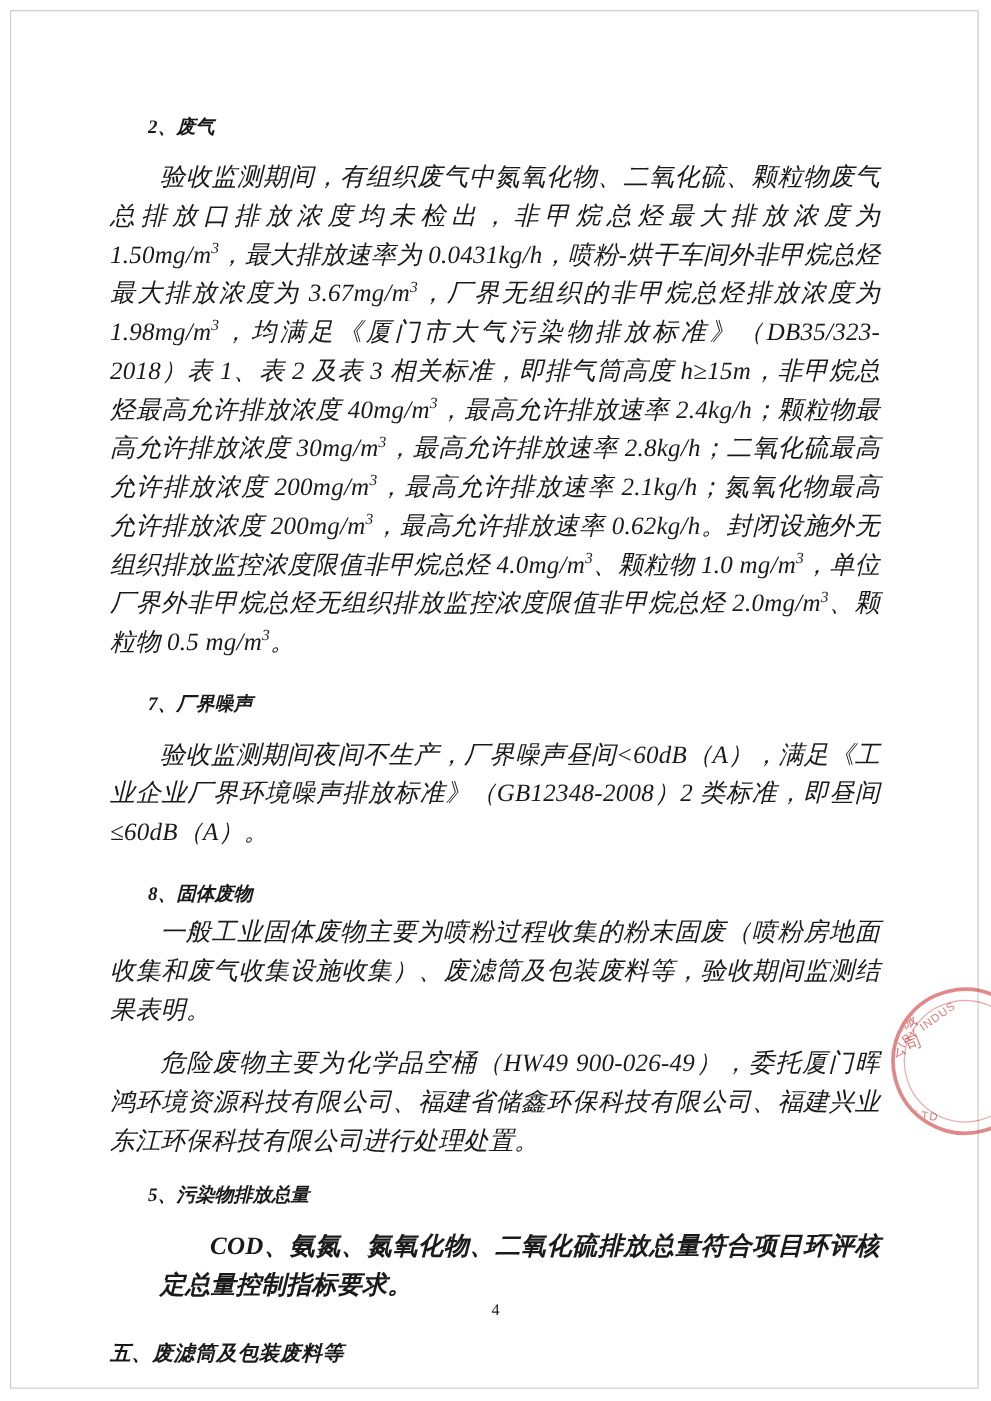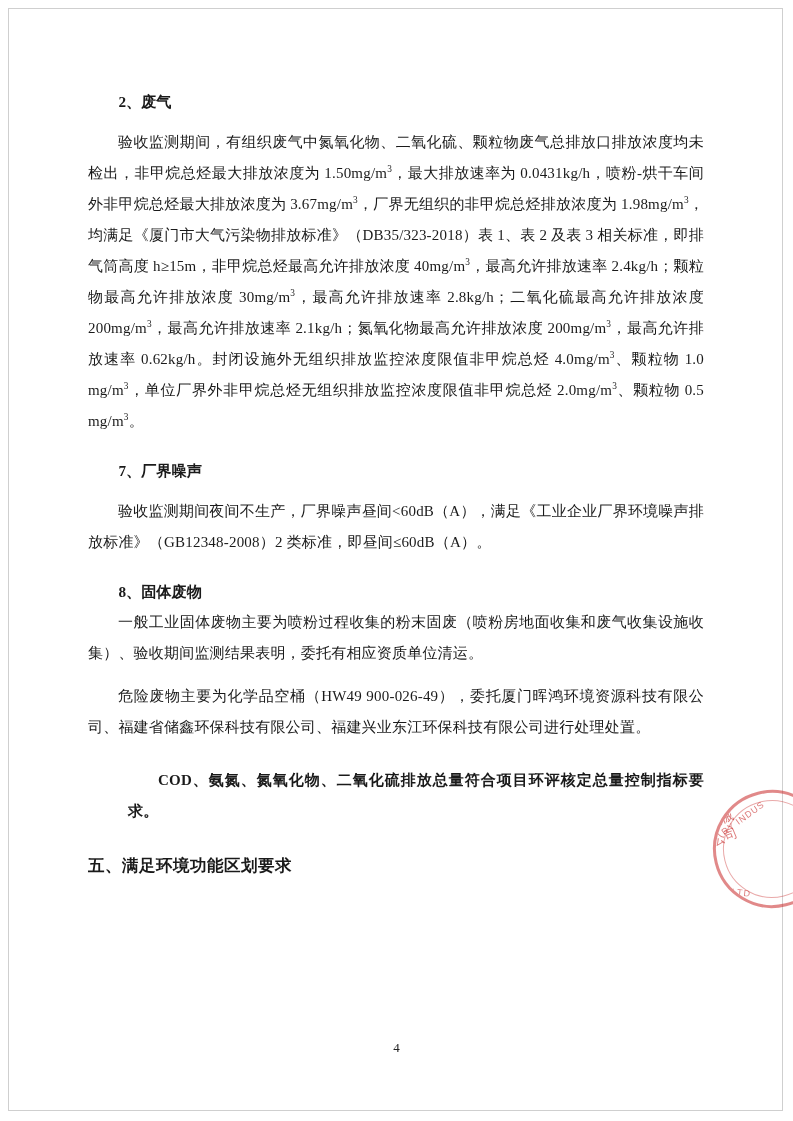--- a/index.html
+++ b/index.html
@@ -27,24 +27,25 @@
     height: 1103px;
     border: 1px solid #cfcfcf;
     box-sizing: border-box;
     pointer-events: none;
   }
   .content {
     position: absolute;
     left: 88px;
     top: 86px;
     width: 616px;
+    font-style: italic;
   }
   .p {
     margin: 0 0 2px 0;
-    font-size: 15px;
+    font-size: 20px;
     line-height: 31px;
     text-align: justify;
     text-justify: inter-ideograph;
     letter-spacing: 0.2px;
   }
   .indent {
     text-indent: 2em;
   }
   .heading-num {
     margin: 0;
@@ -147,32 +148,33 @@
 
     <div class="gap-md"></div>
 
     <p class="heading-num">7、厂界噪声</p>
     <div class="gap-sm"></div>
     <p class="p indent">验收监测期间夜间不生产，厂界噪声昼间&lt;60dB（A），满足《工业企业厂界环境噪声排放标准》（GB12348-2008）2 类标准，即昼间≤60dB（A）。</p>
 
     <div class="gap-md"></div>
 
     <p class="heading-num">8、固体废物</p>
-    <p class="p indent">一般工业固体废物主要为喷粉过程收集的粉末固废（喷粉房地面收集和废气收集设施收集）、验收期间监测结果表明，委托有相应资质单位清运。</p>
+    <p class="p indent">一般工业固体废物主要为喷粉过程收集的粉末固废（喷粉房地面收集和废气收集设施收集）、废滤筒及包装废料等，验收期间监测结果表明。</p>
     <div class="gap-sm"></div>
     <p class="p indent">危险废物主要为化学品空桶（HW49 900-026-49），委托厦门晖鸿环境资源科技有限公司、福建省储鑫环保科技有限公司、福建兴业东江环保科技有限公司进行处理处置。</p>
 
     <div class="gap-sm"></div>
 
+    <p class="heading-num">5、污染物排放总量</p>
     <div class="gap-sm"></div>
     <p class="p indent bold">COD、氨氮、氮氧化物、二氧化硫排放总量符合项目环评核定总量控制指标要求。</p>
 
     <div class="gap-lg"></div>
 
-    <p class="section-heading">五、满足环境功能区划要求</p>
+    <p class="section-heading">五、废滤筒及包装废料等</p>
     <div class="gap-sm"></div>
 
   </div>
 
   <div class="stamp">
     <div class="ring"></div>
     <div class="s-txt s-top">RY INDUS</div>
     <div class="s-mid">机械</div>
     <div class="s-mid2">公司</div>
     <div class="s-txt s-bottom">LTD</div>

